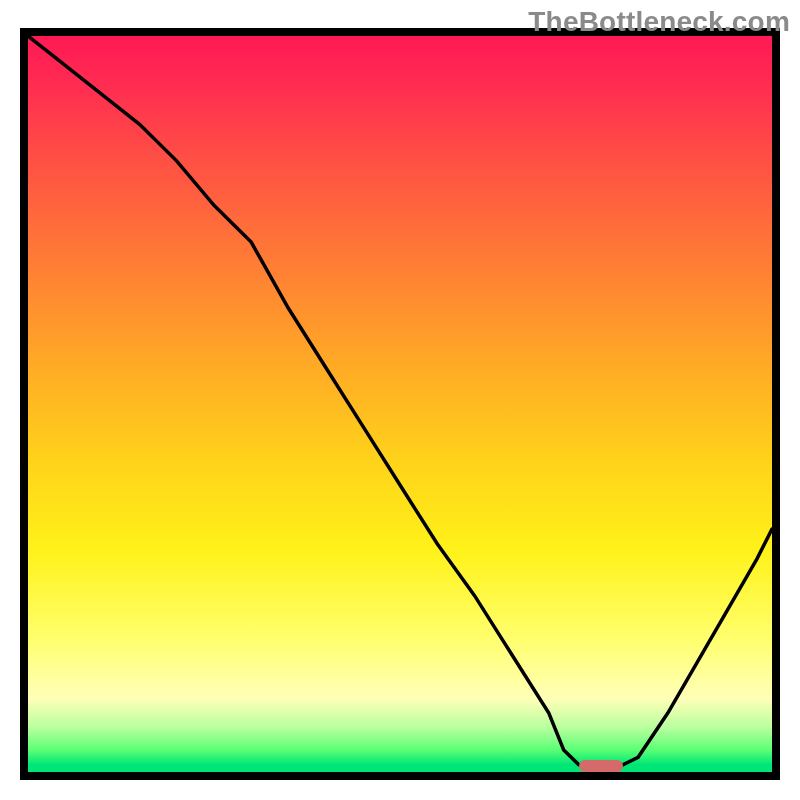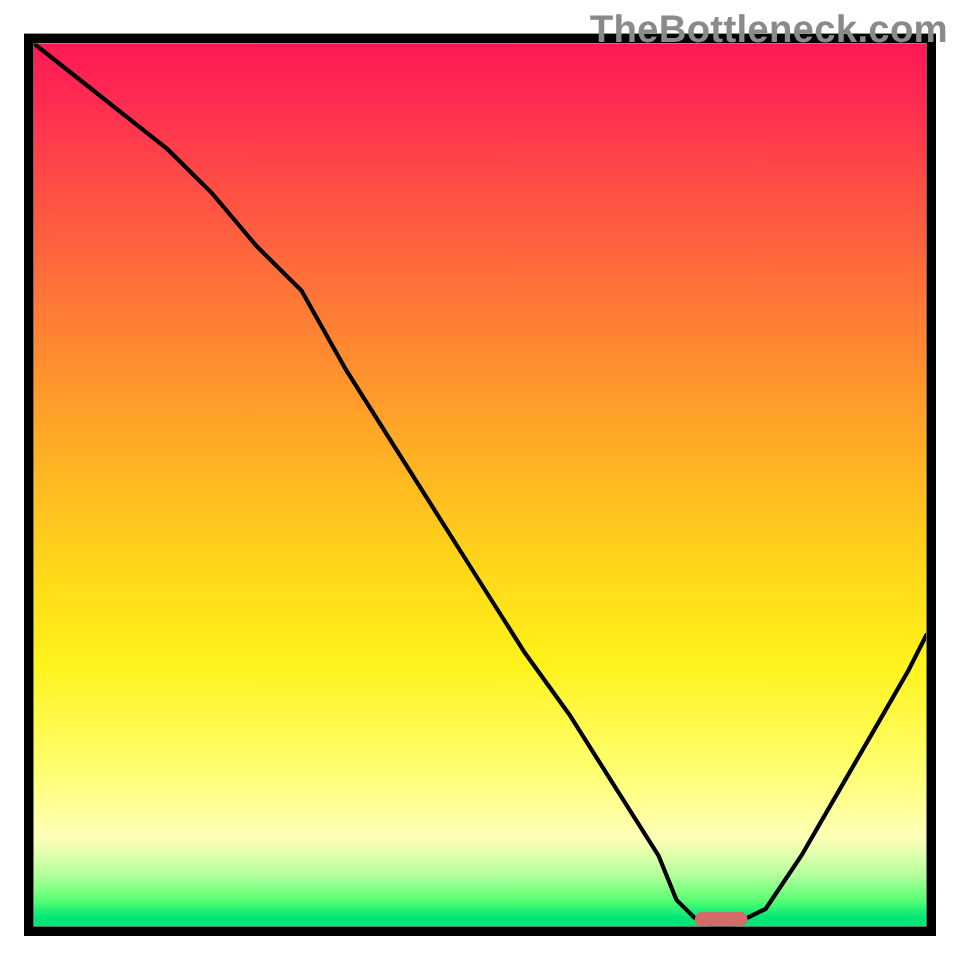--- a/index.html
+++ b/index.html
@@ -13,21 +13,21 @@
   }
   .wrap {
     position: relative;
     width: 800px;
     height: 800px;
   }
   .watermark {
     position: absolute;
     top: 6px;
     right: 10px;
-    font-size: 32px;
+    font-size: 28px;
     font-weight: 600;
     color: #8a8a8a;
     letter-spacing: 0.2px;
     z-index: 4;
   }
   .frame {
     position: absolute;
     left: 20px;
     top: 28px;
     width: 760px;

